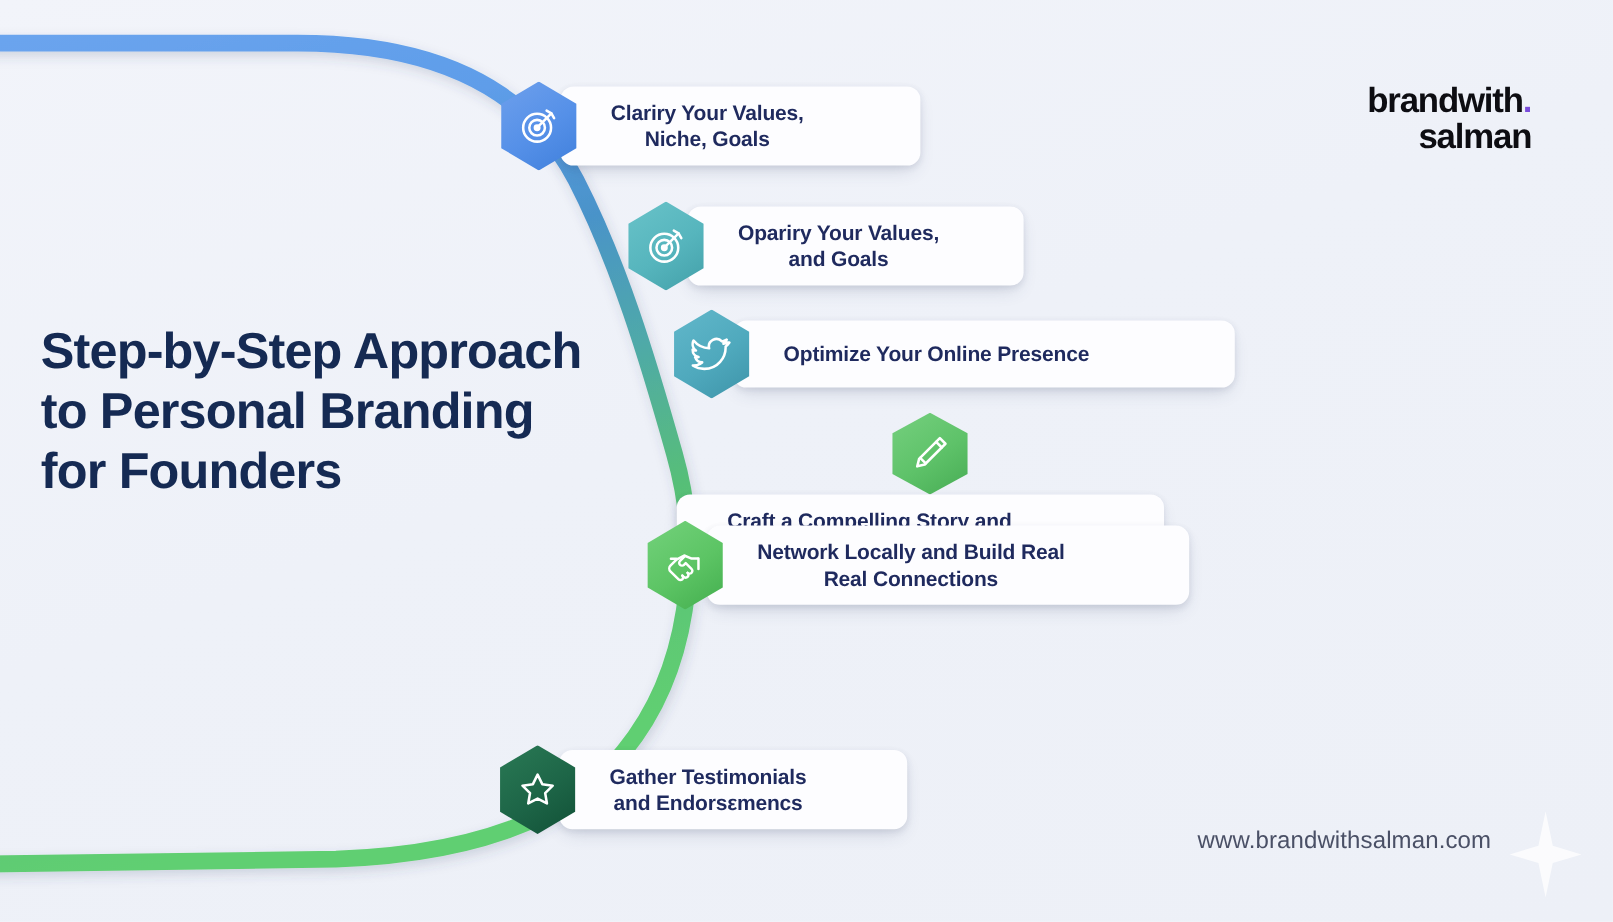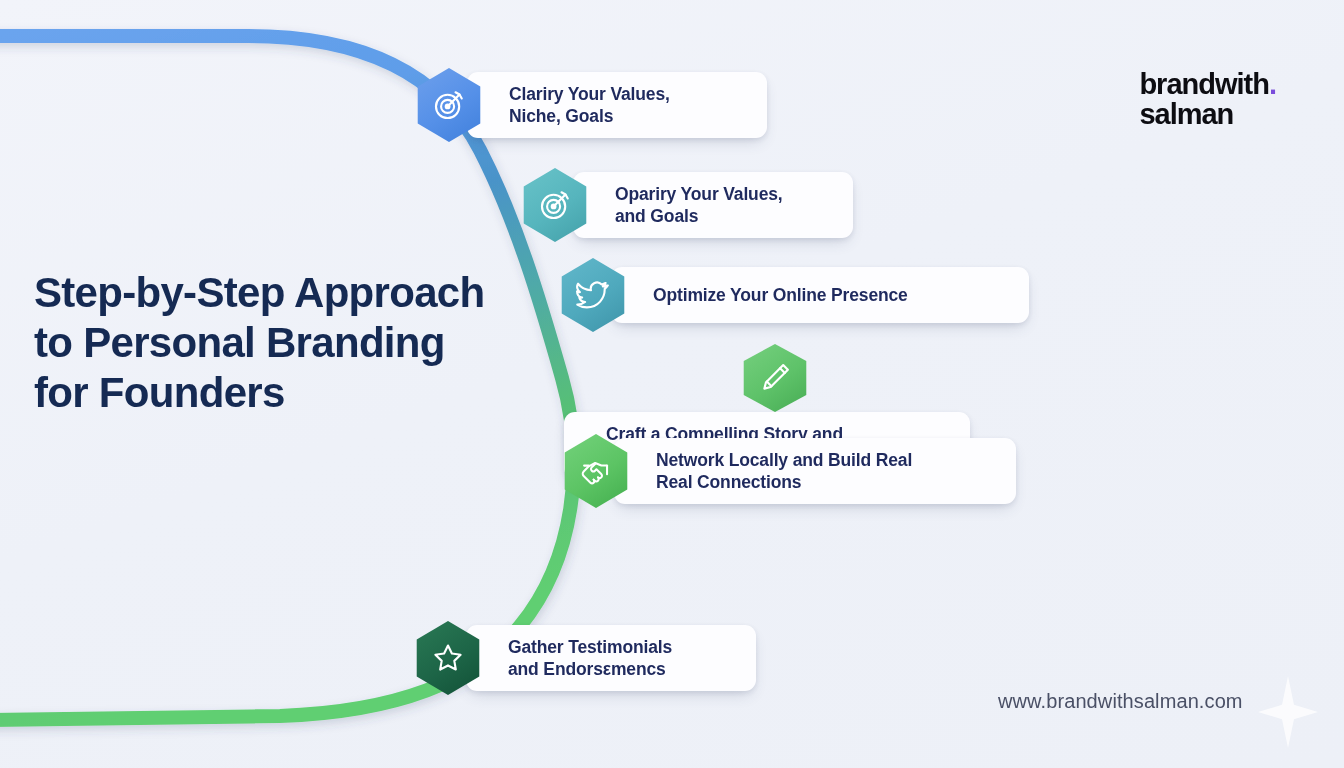--- a/index.html
+++ b/index.html
@@ -40,21 +40,21 @@
     font-weight:bold;
     letter-spacing:-0.7px;
     color:#152a53;
     white-space:pre-line;
   }
 
   
   .logo {
     position:absolute;
     right:68px; top:70px;
-    text-align:left;
+    text-align:right;
     font-size:29px;
     line-height:1.03;
     font-weight:bold;
     letter-spacing:-1.0px;
     color:#0d0d12;
   }
   .logo .dot { color:#7a4ddb; }
 
   
   .site-url {
@@ -87,20 +87,21 @@
     position:relative;
     z-index:2;
     margin-left:-16px;
     min-height:56px;
     padding:11px 26px 11px 42px;
     background:#fdfdff;
     border-radius:11px;
     box-shadow:0 7px 16px -5px rgba(52,63,102,.20), 0 2px 5px rgba(52,63,102,.10);
     display:flex;
     align-items:center;
+    text-align:center;
   }
   .card-label {
     font-size:17.5px;
     line-height:1.28;
     font-weight:bold;
     color:#1f2a5e;
     letter-spacing:-.15px;
     white-space:pre-line;
   }
 </style>
@@ -195,21 +196,21 @@
         <path d="M15.6 5.1l3.3 3.3"></path>
         <path d="M6.2 14.5l3.3 3.3"></path>
       </svg>
     </div>
     <div class="card" style="width:406px;">
       <span class="card-label">Craft a Compelling Story and
 Visual Identity</span>
     </div>
   </div>
 
-  <div class="step" style="left:562px; top:434px;">
+  <div class="step" style="left:537px; top:434px;">
     <div class="hex" style="background:linear-gradient(145deg,#74d27c 0%,#5cc464 55%,#42ad4d 100%);">
       <svg viewBox="0 0 24 24" fill="none" stroke="#ffffff" stroke-width="1.45" stroke-linecap="round" stroke-linejoin="round">
         <path d="M11.4 7.1L9 9.4c-.7.7-.7 1.8 0 2.4.6.6 1.7.6 2.3 0l1-1 3.4 3.3c.7.7.7 1.8 0 2.4-.6.6-1.7.6-2.3 0"></path>
         <path d="M13.4 16.5c.7.7.7 1.7 0 2.4-.6.6-1.7.6-2.3 0l-.8-.8"></path>
         <path d="M10.3 18.1c.6.6.6 1.6 0 2.2-.6.6-1.6.6-2.2 0L3.3 15.6c-.9-.9-.9-2.4 0-3.3l3.6-3.6 4.5-2.4 4.4 1.8 3.6 0"></path>
         <path d="M19.8 8.1v6.2"></path>
         <path d="M3.6 8.2h3.3"></path>
       </svg>
     </div>
     <div class="card" style="width:402px;">

